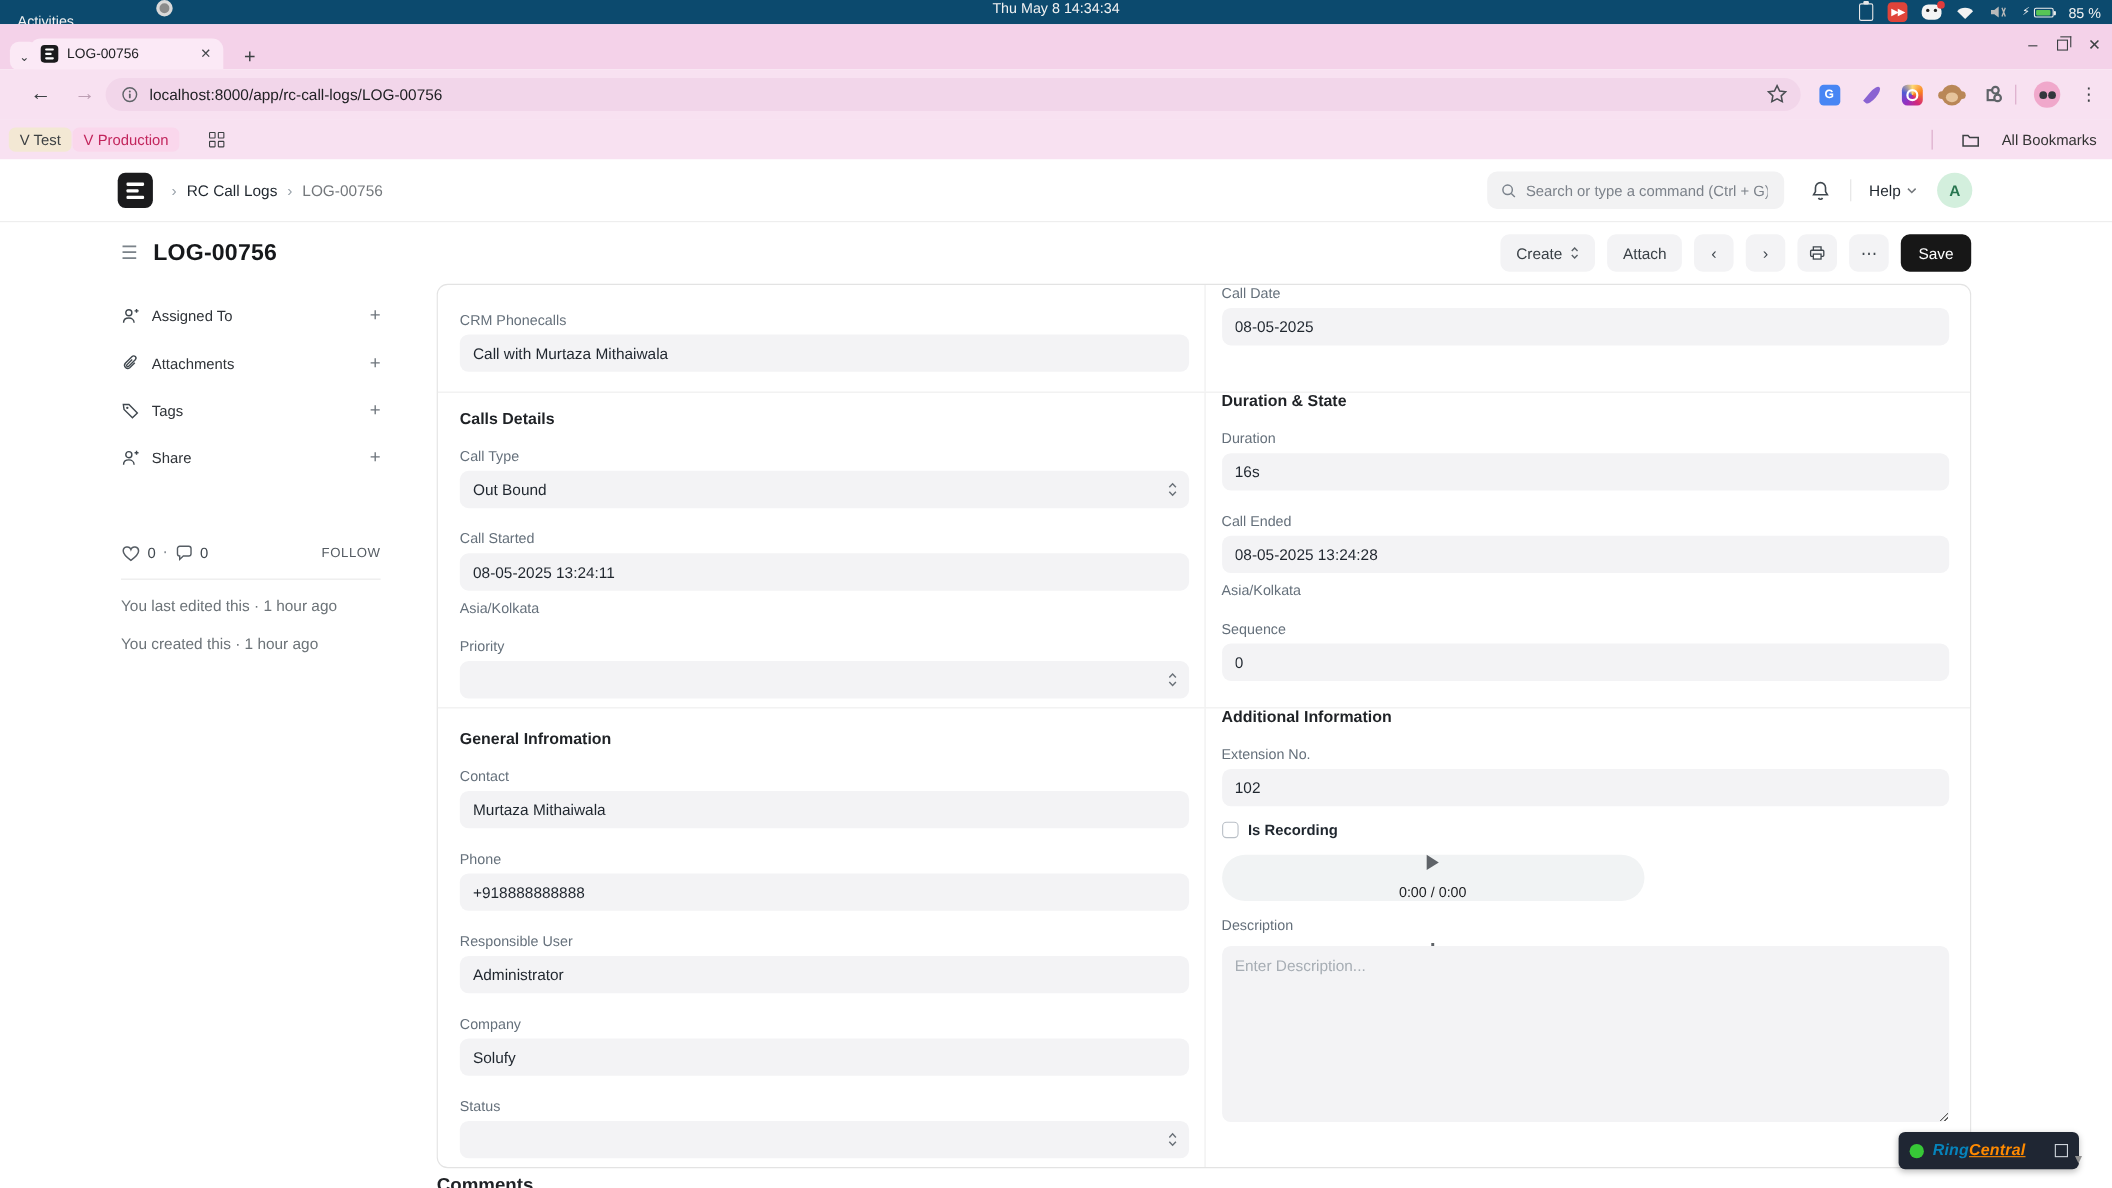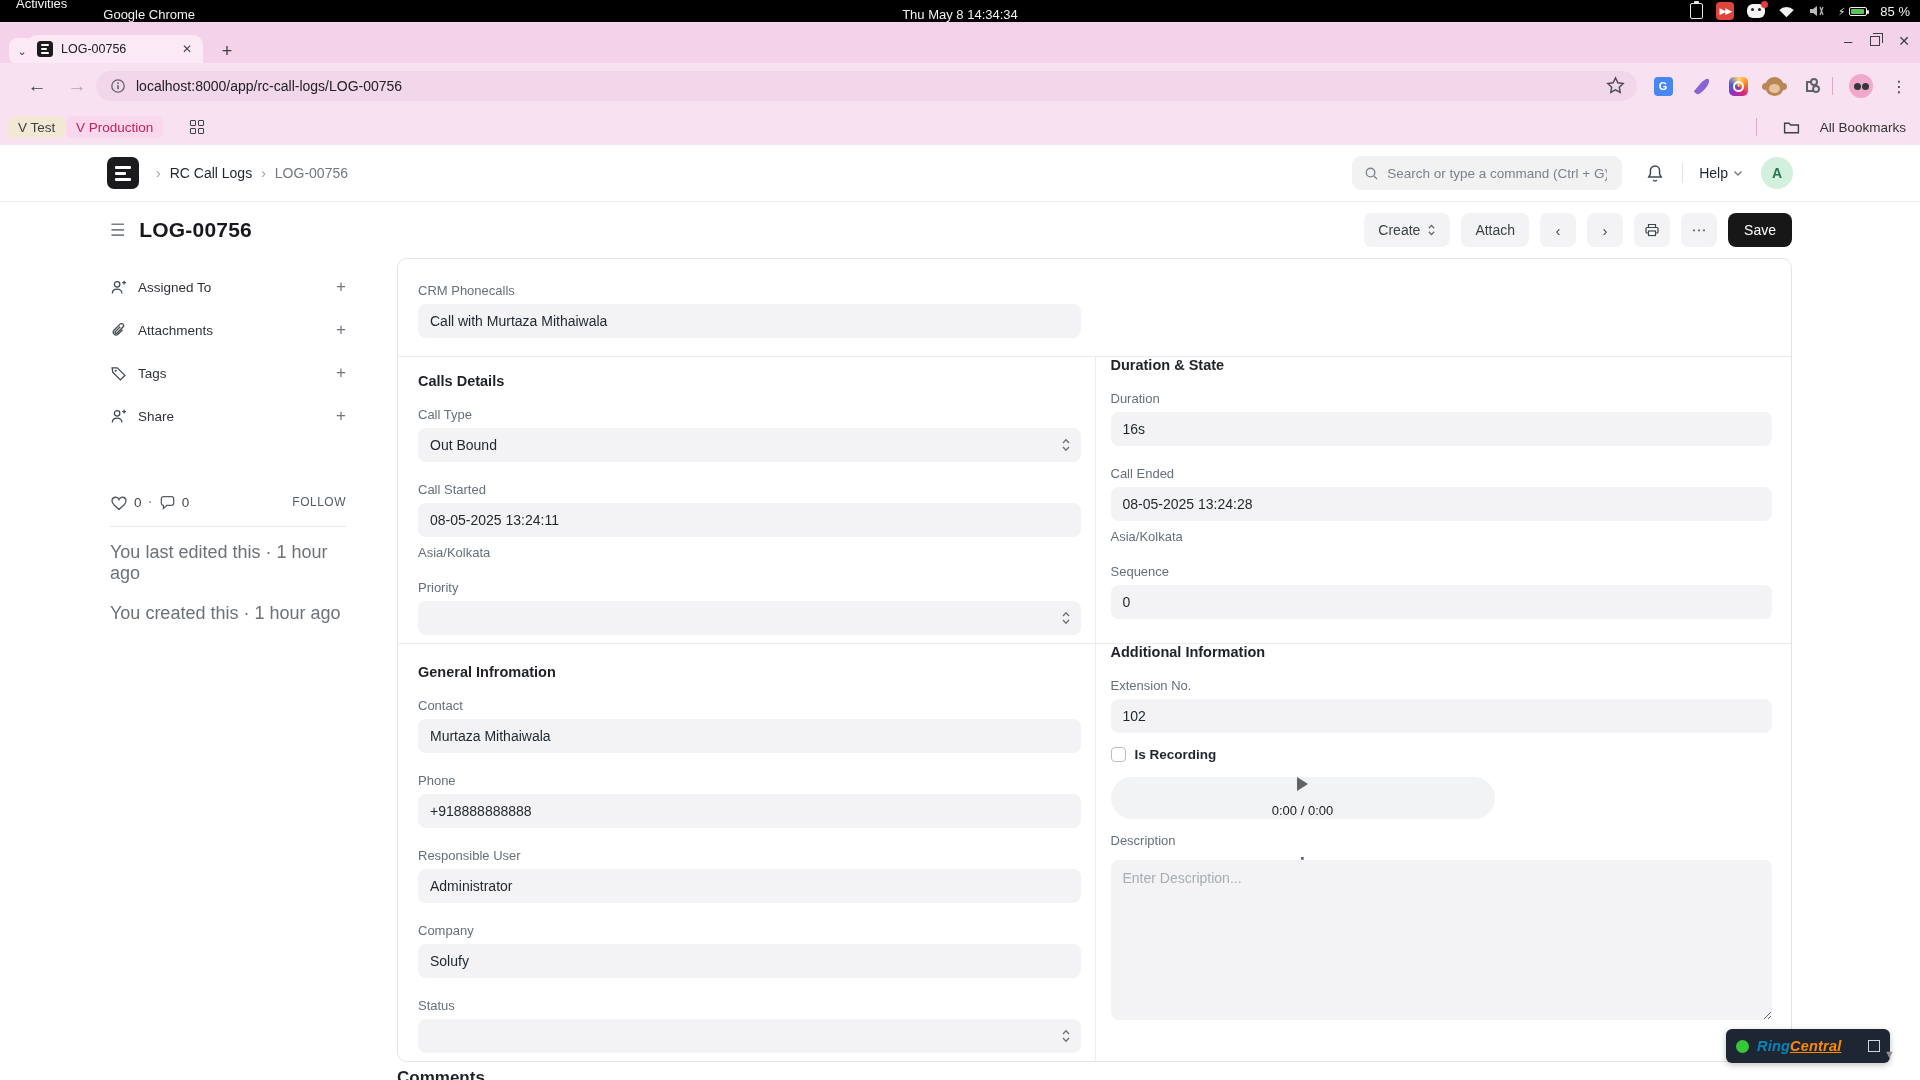--- a/index.html
+++ b/index.html
@@ -1,21 +1,21 @@
 <!DOCTYPE html>
 <html><head>
 <meta charset="utf-8">
 <style>
   * { margin:0; padding:0; box-sizing:border-box; }
   html,body { width:1920px; height:1080px; overflow:hidden; background:#fff;
     font-family:"Liberation Sans","DejaVu Sans",sans-serif; }
 
   
-  .sysbar { position:absolute; left:0; top:0; width:1920px; height:22px; background:#000000;
-    color:#f2f2f2; display:flex; align-items:flex-end; font-size:13px; }
+  .sysbar { position:absolute; left:0; top:0; width:1920px; height:22px; background:#0c4a6e;
+    color:#f2f2f2; display:flex; align-items:flex-start; font-size:13px; }
   .sys-left { display:flex; align-items:center; gap:36px; padding-left:16px; }
   .chrome-item { display:flex; align-items:center; gap:8px;flex-direction:column; }
   .chrome-dot { width:15px; height:15px; border-radius:50%; background:#8b8b8b; border:3px solid #d9d9d9; }
   .sys-clock { position:absolute; left:0; right:0; text-align:center; pointer-events:none; }
   .sys-tray { position:absolute; right:10px; top:0; height:22px; display:flex; align-items:center; gap:13px; }
   .tray-clip { width:13px; height:16px; border:1.4px solid #e8e8e8; border-radius:2px; position:relative; }
   .tray-clip:before { content:""; position:absolute; left:2.5px; top:-3px; width:5px; height:3px; background:#e8e8e8; border-radius:1px; }
   .tray-rec { width:18px; height:18px; border-radius:4px; background:#e0443a; color:#fff; font-size:9px;
     display:flex; align-items:center; justify-content:center; letter-spacing:-1px; }
   .tray-dc { position:relative; width:18px; height:14px; background:#f4f4f4; border-radius:6px; }
@@ -124,21 +124,21 @@
   
   .sidebar { position:absolute; left:110px; top:130px; width:236px; }
   .side-row { display:flex; align-items:center; height:24px; margin-bottom:19px; }
   .side-row span.s-lbl { font-size:13.5px; color:#2f3338; margin-left:11px; }
   .side-plus { margin-left:auto; color:#6f767d; font-size:17px; font-weight:400; }
   .likesrow { display:flex; align-items:center; margin-top:62px; height:24px; }
   .likesrow .cnt { font-size:13.5px; color:#40484f; margin:0 6px; }
   .likesrow .dotsep { color:#8a9097; margin-right:6px; }
   .follow { margin-left:auto; font-size:12px; letter-spacing:.5px; color:#545b62; font-weight:500; }
   .side-hr { height:1px; background:#e9e9e9; margin:12px 0 15px; }
-  .meta { font-size:18px; color:#6c7378; margin-bottom:19px; }
+  .meta { font-size:14px; color:#6c7378; margin-bottom:19px; }
 
   
   .card { position:absolute; left:397px; top:113px; width:1395px; background:#fff; border:1px solid #e3e3e3;
     border-radius:10px; }
   .twocol { display:grid; grid-template-columns:1fr 1fr; }
   .twocol > .col { padding:0 14px 0 20px; }
   .twocol > .col + .col { border-left:1px solid #ededed; padding:0 19px 0 15px; }
   .hline { height:1px; background:#ededed; }
   .sec1 .col { padding-top:24px; padding-bottom:18px; }
   .sec2 .col { padding-top:16px; padding-bottom:8px; }
@@ -420,20 +420,26 @@
 
   <div class="card">
 
     <div class="twocol sec1">
       <div class="col">
         <div class="field">
           <div class="flabel">CRM Phonecalls</div>
           <input class="finput" value="Call with Murtaza Mithaiwala" style="">
         </div>
       </div>
+      <div class="col">
+        <div class="field">
+          <div class="flabel">Call Date</div>
+          <input class="finput" value="08-05-2025" style="">
+        </div>
+      </div>
     </div>
 
     <div class="hline"></div>
 
     <div class="twocol sec2">
       <div class="col">
         <div class="sechead">Calls Details</div>
         <div class="field">
           <div class="flabel">Call Type</div>
           <div class="fselect">

